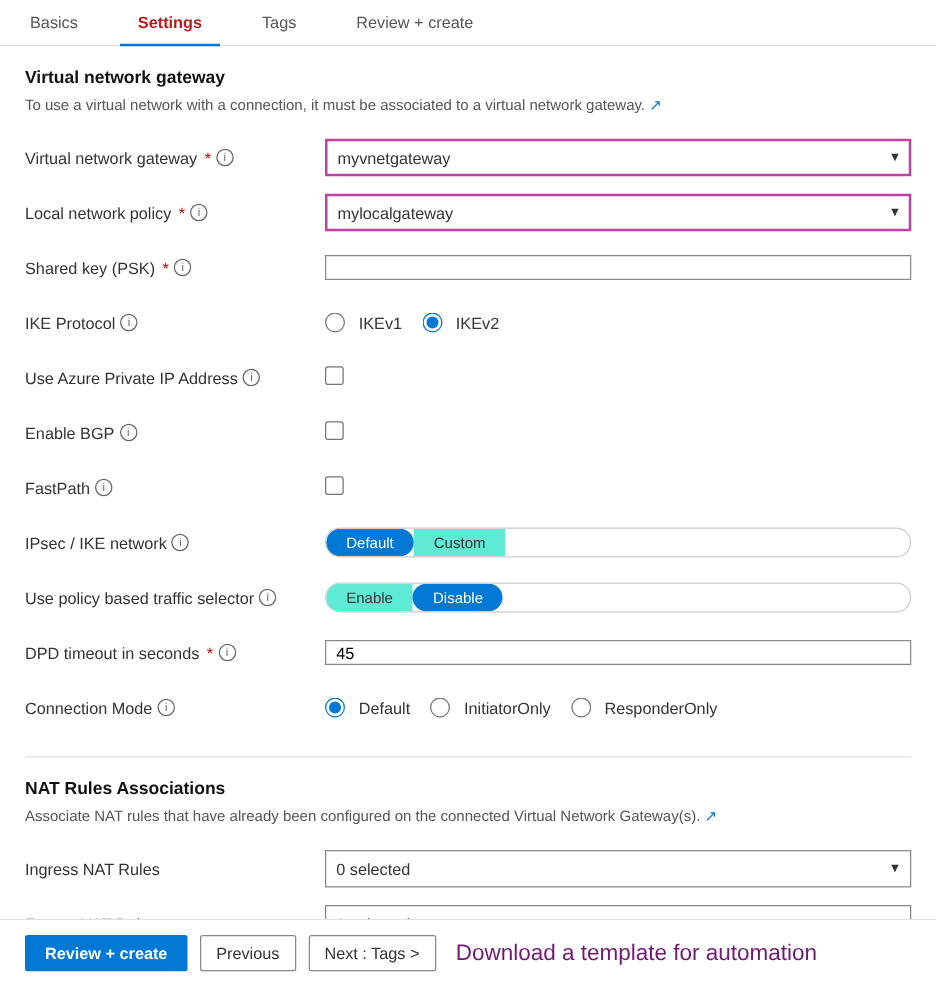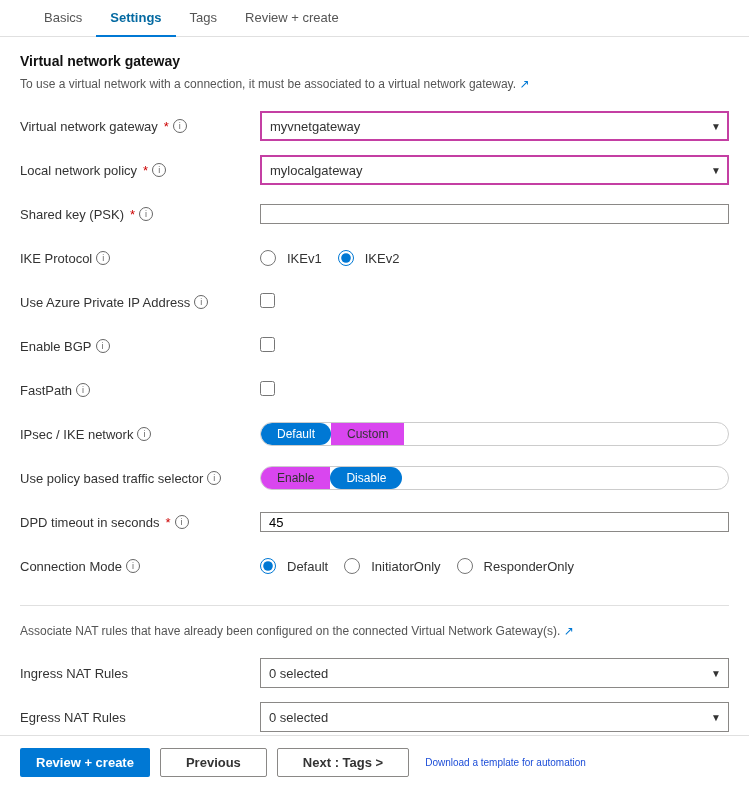--- a/index.html
+++ b/index.html
@@ -2,33 +2,34 @@
 <html><head>
   <meta charset="utf-8">
   <style>
     * { box-sizing: border-box; margin: 0; padding: 0; }
     body { font-family: 'Segoe UI', Arial, sans-serif; font-size: 13px; color: #333; background: #fff; width: 749px; min-height: 789px; }
 
     .tabs {
       display: flex;
       align-items: center;
       border-bottom: 1px solid #e0e0e0;
-      padding: 0 30px;
+      padding: 0 10px;
       background: #fff;
+      gap: 20px;
     }
     .tab {
       padding: 10px 14px;
       cursor: pointer;
       font-size: 13px;
       color: #555;
       border-bottom: 2px solid transparent;
       margin-bottom: -1px;
     }
     .tab.active {
-      color: #0369a1;
+      color: #b91c1c;
       border-bottom: 2px solid #0078d4;
       font-weight: 600;
     }
 
     .content {
       padding: 16px 20px;
     }
 
     .section-title {
       font-size: 14px;
@@ -162,21 +163,21 @@
       border-radius: 20px;
       overflow: hidden;
       border: 1px solid #ccc;
     }
 
     .toggle-btn {
       padding: 4px 16px;
       font-size: 12px;
       cursor: pointer;
       border: none;
-      background: #d946ef;
+      background: #5eead4;
       color: #333;
     }
 
     .toggle-btn.active {
       background: #0078d4;
       color: #fff;
       border-radius: 20px;
     }
 
     .nat-section {
@@ -210,31 +211,30 @@
       font-size: 13px;
       cursor: pointer;
       font-weight: 600;
       border-radius: 2px;
     }
 
     .btn-secondary {
       background: #fff;
       color: #333;
       border: 1px solid #8a8886;
-      padding: 6px 25px;
+      padding: 6px 12px;
       font-size: 13px;
       cursor: pointer;
       border-radius: 2px;
-      font-weight: bold;
     }
 
     .footer-link {
-      color: #1d4ed8;
+      color: #701a75;
       text-decoration: none;
-      font-size: 10px;
+      font-size: 18px;
       margin-left: 6px;
     }
 
     .main-scrollable {
       padding-bottom: 70px;
     }
   </style>
 </head>
 <body>
 
@@ -396,20 +396,21 @@
       </label>
       <label class="radio-option">
         <input type="radio" name="conn_mode" style="">
         <span>ResponderOnly</span>
       </label>
     </div>
   </div>
 
   <div class="nat-section">
     <div class="divider"></div>
+    <div class="section-title">NAT Rules Associations</div>
     <div class="section-description">
       <span>Associate NAT rules that have already been configured on the connected Virtual Network Gateway(s).</span>
       <a href="#"> ↗</a>
     </div>
 
     <div class="form-row">
       <div class="form-label">
         <span>Ingress NAT Rules</span>
       </div>
       <div class="form-control">

